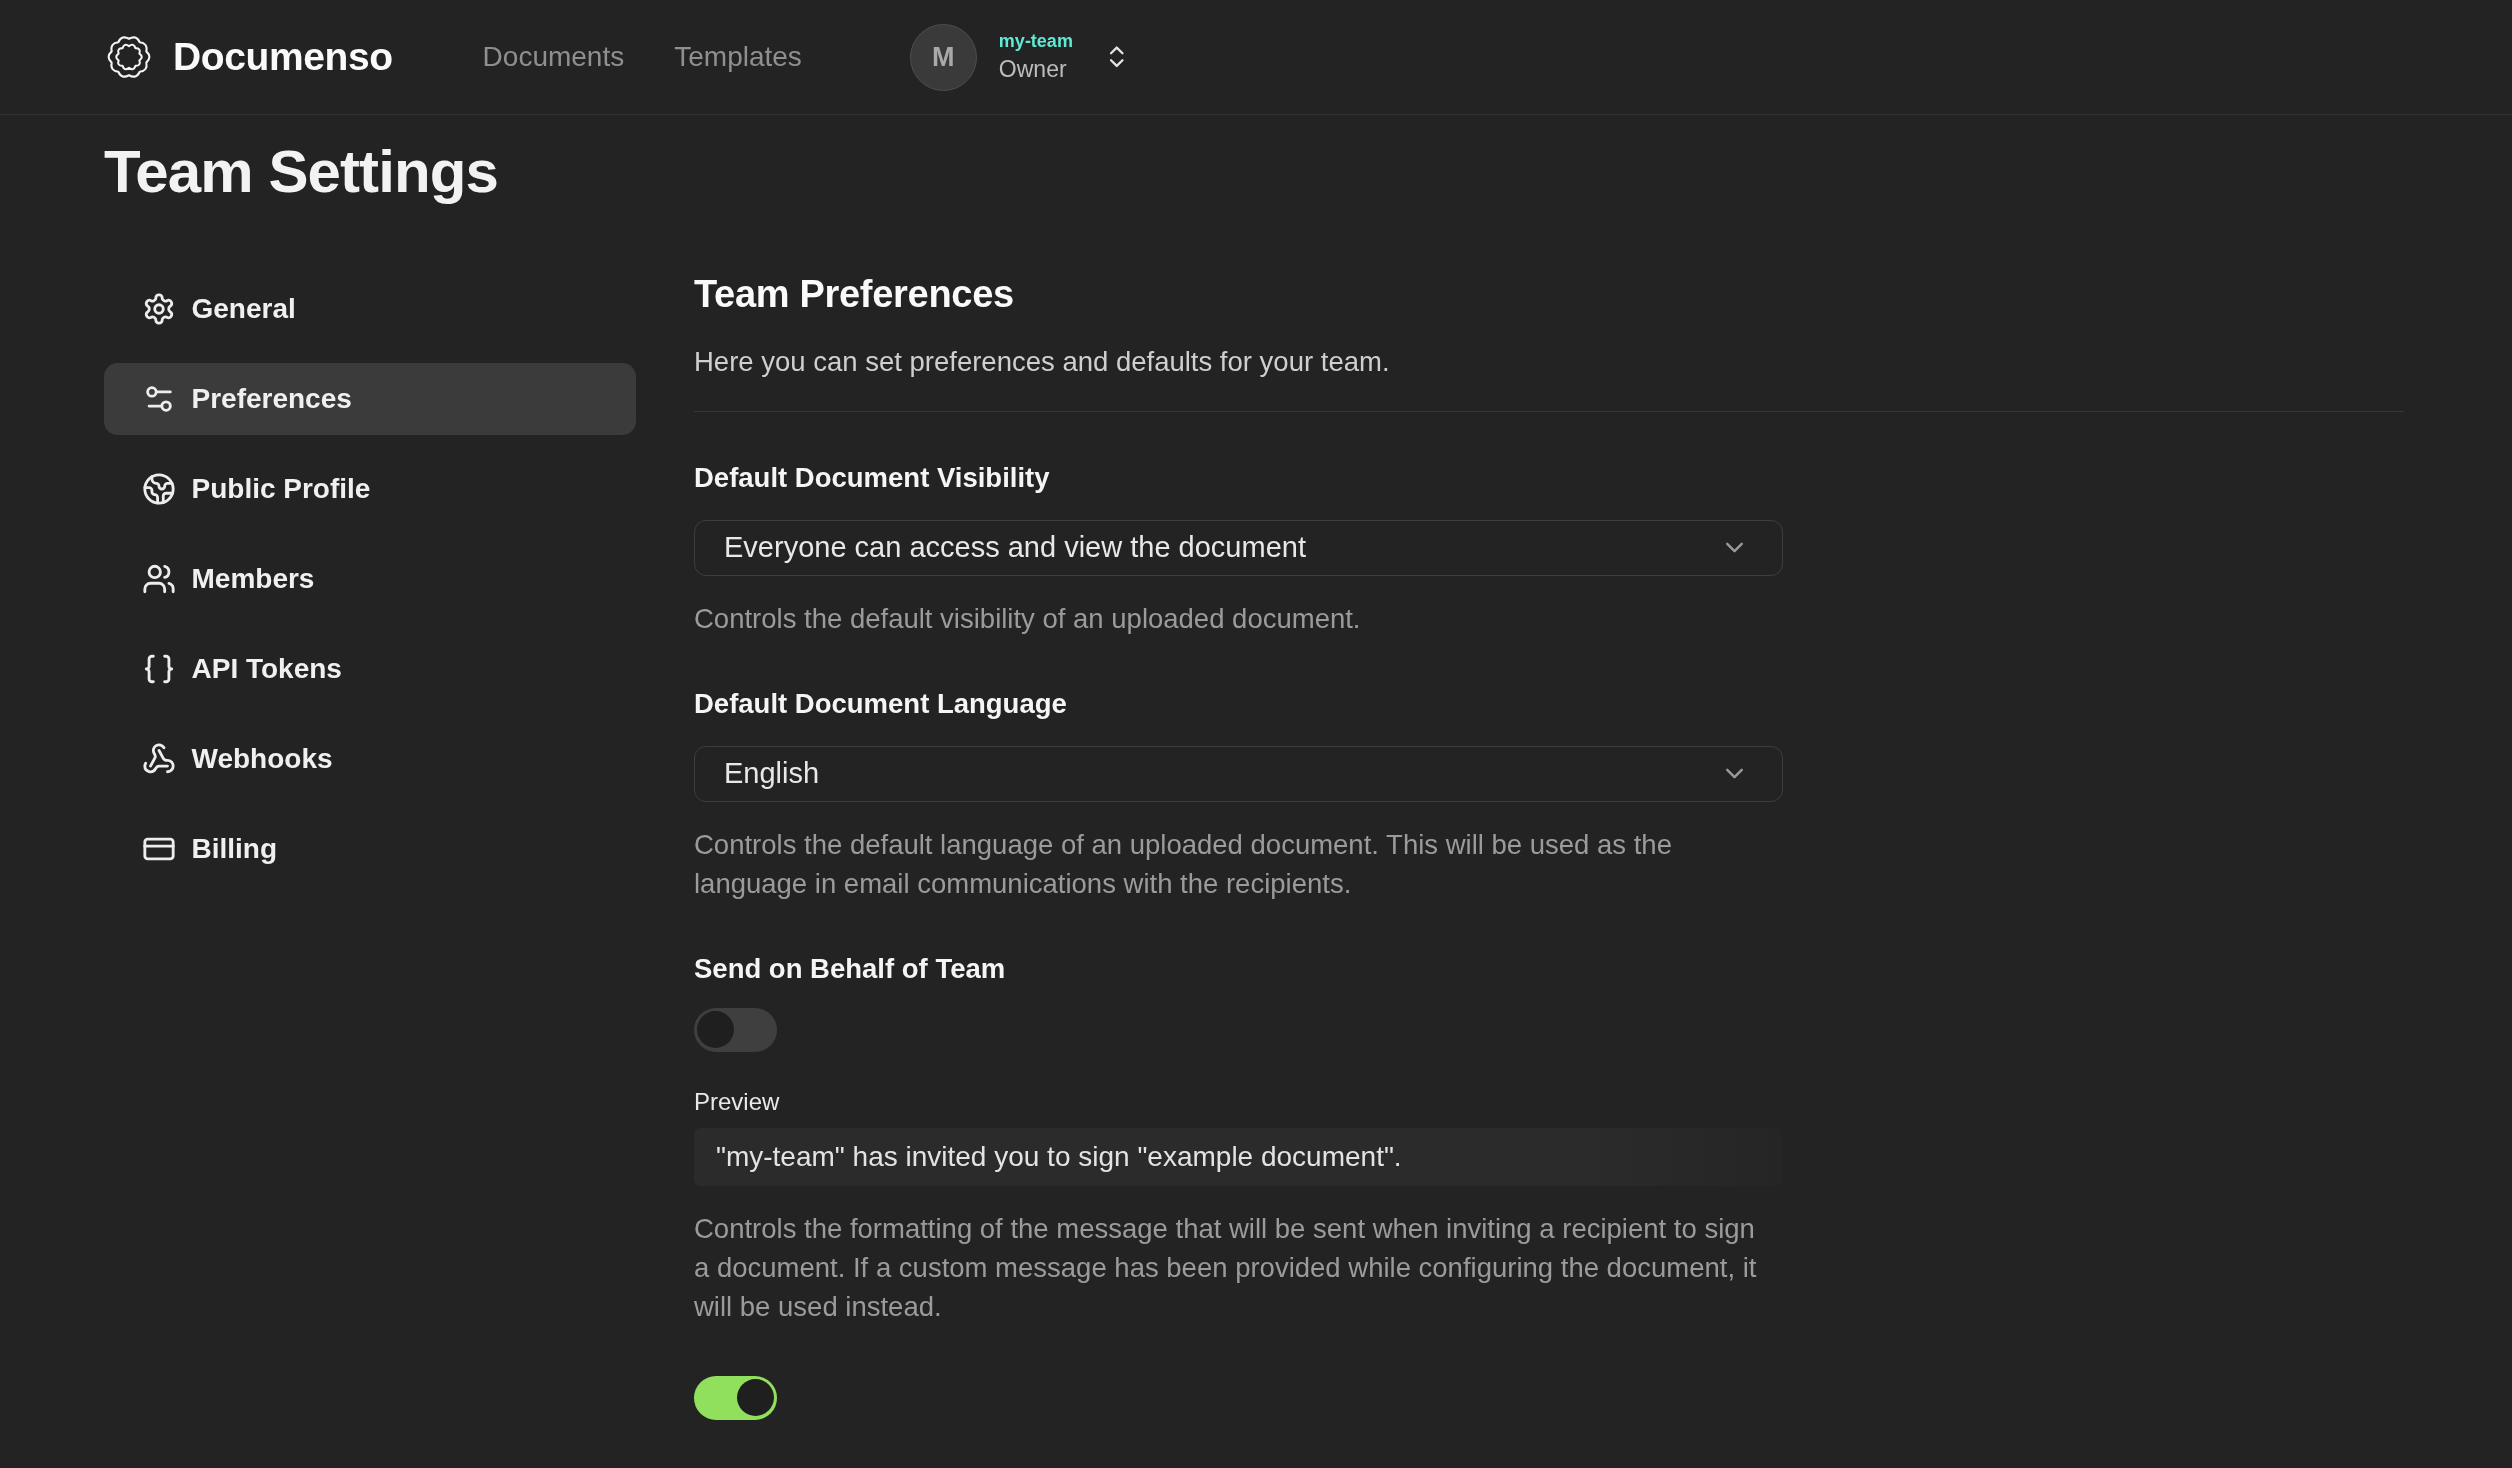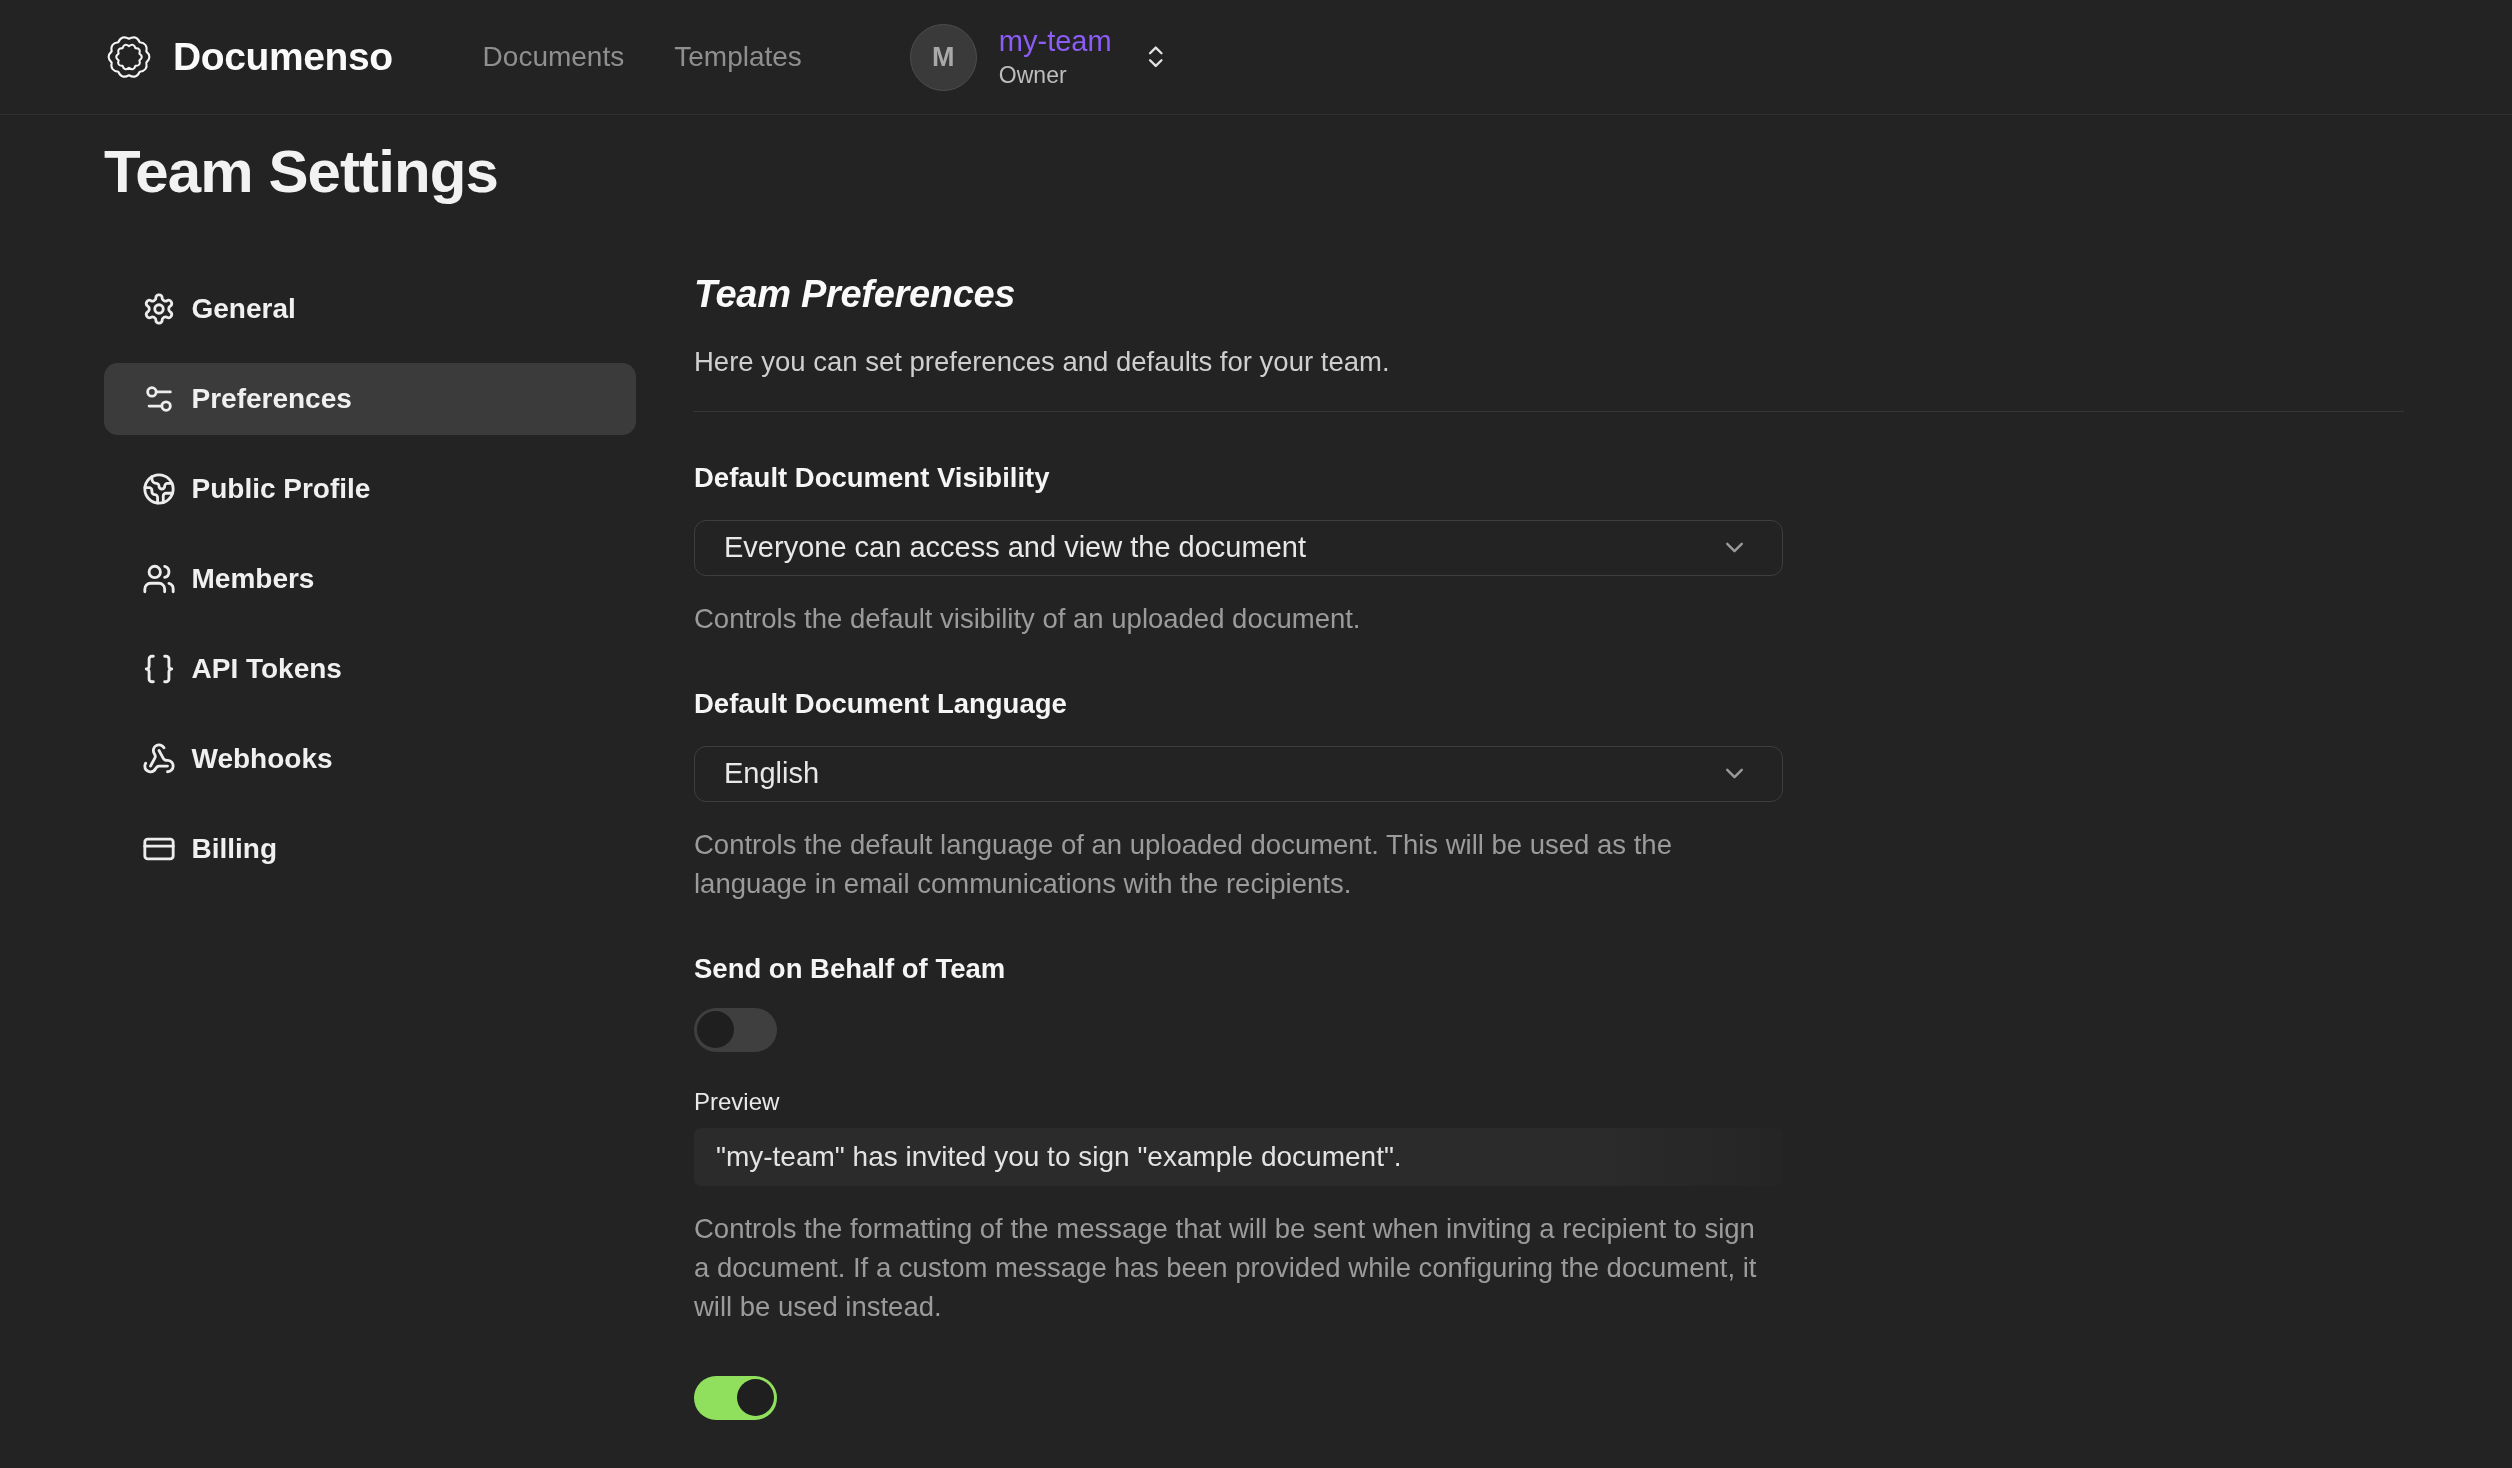--- a/index.html
+++ b/index.html
@@ -49,21 +49,21 @@
     border-radius: 8.6px; padding: 8.6px 15.5px;
   }
   .team-switcher { display: flex; align-items: center; gap: 22px; margin-left: 108px; cursor: pointer; }
   .avatar {
     width: 67px; height: 67px; border-radius: 50%;
     background: #3a3a3a; border: 1.7px solid #4d4d4d;
     display: flex; align-items: center; justify-content: center;
     font-size: 27px; font-weight: 600; color: #a9a9a9;
   }
   .team-meta { display: flex; flex-direction: column; gap: 3.4px; }
-  .team-name { font-size: 29px; font-weight: 400; color: #8b5cf6; }
+  .team-name { font-size: 18px; font-weight: 700; color: #5eead4; }
   .team-role { font-size: 23px; color: #bdbdbd; }
   .team-switcher .chevrons { color: #e3e3e3; margin-left: 8.6px; }
 
   
   .page-title {
     font-size: 60px; font-weight: 700; color: #f2f2f2;
     margin: 22px 0 0 104px; letter-spacing: -0.9px;
   }
   .content-row { display: flex; margin: 67px 0 0 104px; }
 
@@ -74,21 +74,21 @@
     padding-left: 38px; gap: 15.5px;
     border-radius: 13.7px; margin-bottom: 18px;
     color: #ededed; cursor: pointer;
   }
   .side-item.active { background: #3b3b3b; }
   .side-item .si { color: #ededed; }
   .side-label { font-size: 28px; font-weight: 700; color: #f0f0f0; }
 
   
   .main-col { width: 1710px; }
-  .section-heading { font-size: 38px; font-weight: 600; color: #fafafa; letter-spacing: -0.3px; font-style: italic; }
+  .section-heading { font-size: 38px; font-weight: 600; color: #fafafa; letter-spacing: -0.3px; }
   .section-desc { font-size: 27.5px; color: #cfcfcf; margin-top: 30px; }
   .divider { height: 0.9px; background: #373737; margin-top: 33px; }
 
   .field { margin-top: 50px; }
   .field-label { font-size: 27.5px; font-weight: 700; color: #f5f5f5; }
   .select {
     margin-top: 26px;
     width: 1089px; height: 56px;
     border: 1.7px solid #3e3e3e; border-radius: 12px;
     background: transparent;

